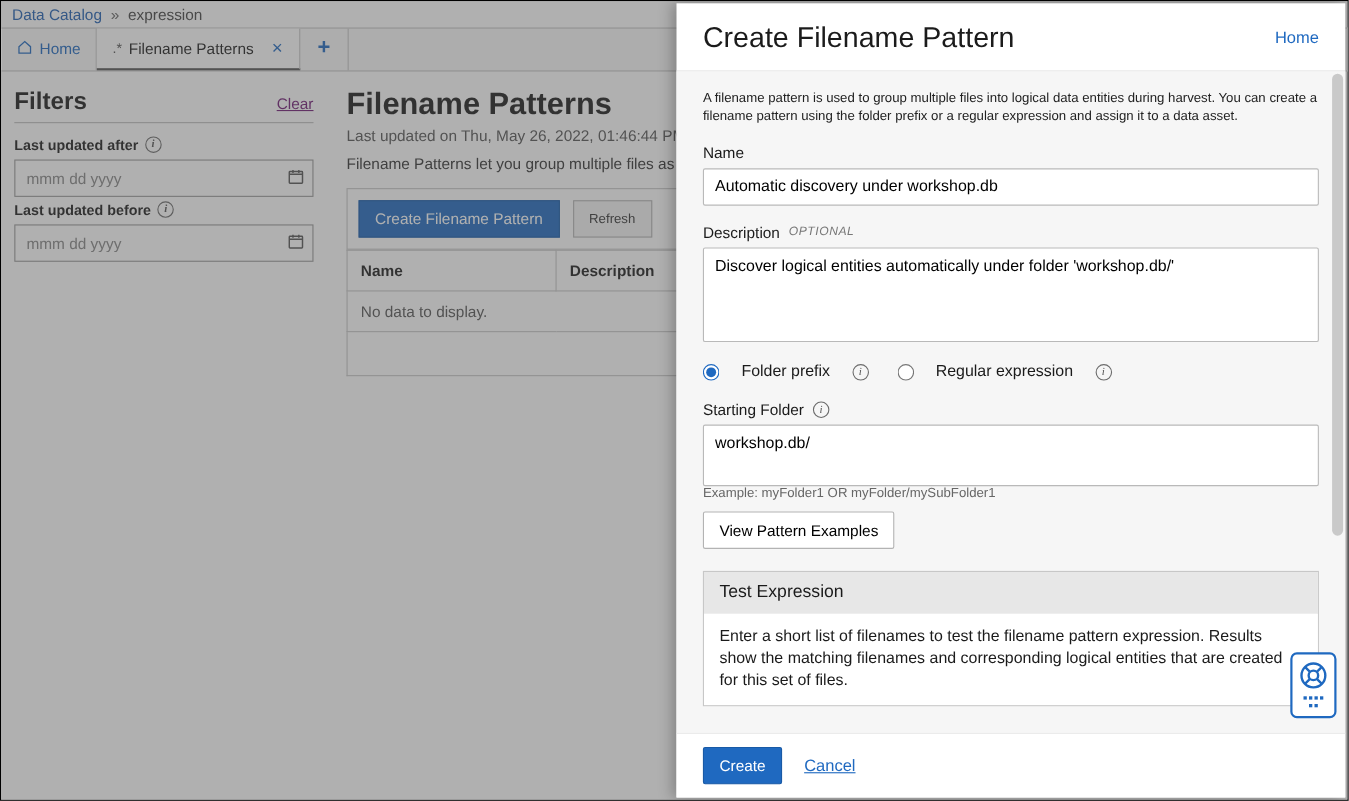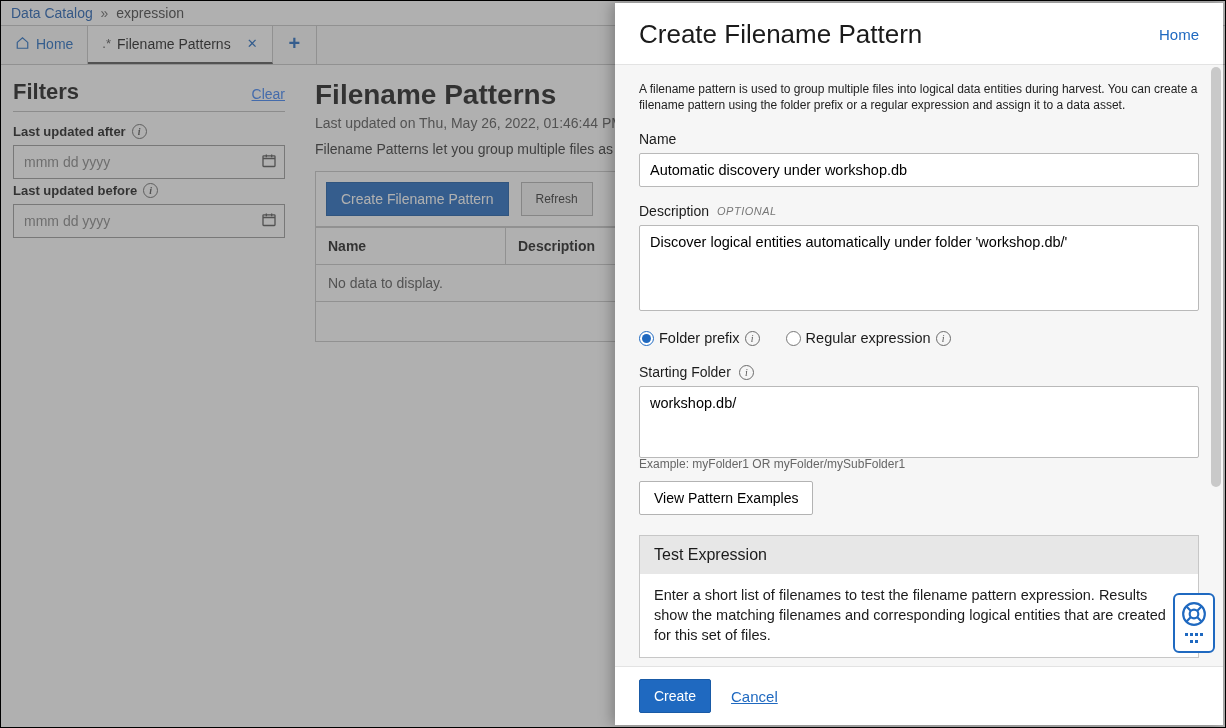--- a/index.html
+++ b/index.html
@@ -18,21 +18,21 @@
   .tab.active { background:#fff; border-bottom:2px solid #555;}
   .tab .close { font-size:13px; color:#1f69c0; margin-left:10px;}
   .tab.plus { color:#1f69c0; font-size:20px; font-weight:bold; padding:6px 16px;}
   .tab .home-icon svg { display:block;}
   .tab .dotstar { font-size:13px; color:#555;}
   
   .body-cols { display:flex;}
   .sidebar { width:296px; padding:14px 12px; border-right:0;}
   .sidebar-head { display:flex; justify-content:space-between; align-items:baseline; border-bottom:1px solid #bdbdbd; padding-bottom:6px; margin-bottom:12px;}
   .sidebar-head h2 { font-size:22px; font-weight:600;}
-  .sidebar-head a { color:#3b82f6; text-decoration:underline; font-size:14px;}
+  .sidebar-head a { color:#701a75; text-decoration:underline; font-size:14px;}
   .field-label { font-size:13px; font-weight:600; margin-bottom:6px; display:flex; align-items:center; gap:6px;}
   .info-icon { display:inline-flex; width:15px; height:15px; border:1px solid #6b6b6b; border-radius:50%; align-items:center; justify-content:center; font-size:10px; font-style:italic; font-family:serif; color:#555;}
   .date-input-wrap { position:relative; margin-bottom:4px;}
   .date-input { width:100%; padding:8px 32px 8px 10px; border:1px solid #9a9a9a; font-size:14px; color:#888; background:#fff;}
   .date-input::placeholder { color:#888;}
   .cal-icon { position:absolute; right:8px; top:50%; transform:translateY(-50%); color:#555;}
   
   .main { flex:1; padding:14px 18px;}
   .main h1 { font-size:28px; font-weight:600; margin-bottom:4px;}
   .sub { color:#555; font-size:14px; margin-bottom:10px;}
@@ -53,42 +53,42 @@
   .drawer-head { display:flex; justify-content:space-between; align-items:center; padding:16px 24px 14px 24px; border-bottom:1px solid #e3e3e3;}
   .drawer-head h1 { font-size:26px; font-weight:500;}
   .drawer-head a { color:#1f69c0; text-decoration:none; font-size:15px;}
   .drawer-body { flex:1; overflow-y:auto; background:#f6f6f6; padding:16px 24px 10px 24px; position:relative;}
   .drawer-body p.intro { font-size:12px; color:#222; margin-bottom:18px; line-height:1.35;}
   .form-label { font-size:14px; font-weight:500; margin-bottom:6px; display:flex; align-items:center; gap:8px;}
   .optional { font-size:11px; font-style:italic; color:#777; text-transform:uppercase; letter-spacing:0.5px;}
   .text-input { width:100%; padding:8px 10px; border:1px solid #b9b9b9; border-radius:2px; background:#fff; font-size:14.5px; margin-bottom:16px; font-family:inherit;}
   textarea.text-input { height:86px; resize:none;}
   .radio-row { display:flex; gap:26px; margin-bottom:18px; align-items:center;}
-  .radio-opt { display:flex; align-items:center; gap:5px; font-size:14.5px;}
+  .radio-opt { display:flex; align-items:center; gap:20px; font-size:14.5px;}
   .radio-opt input { width:15px; height:15px; accent-color:#1f69c0;}
   .example { font-size:12px; color:#666; margin-top:-10px; margin-bottom:10px;}
   .btn-plain { background:#fff; border:1px solid #b3b3b3; padding:8px 14px; font-size:14px; cursor:pointer; border-radius:2px;}
   .test-section { margin-top:20px; border:1px solid #c7c7c7;}
   .test-head { background:#e7e7e7; padding:10px 14px; font-size:16px;}
   .test-body { padding:12px 14px; font-size:14.5px; line-height:1.35; background:#fff;}
   
   .drawer-foot { border-top:1px solid #e3e3e3; padding:12px 24px; display:flex; gap:20px; align-items:center; background:#fff;}
   .drawer-foot .btn-primary { border-radius:2px;}
   .drawer-foot a { color:#1f69c0; text-decoration:underline; font-size:15px;}
 
   
   .scrollbar-mimic { position:absolute; right:2px; top:64px; width:10px; height:420px; background:#c9c9c9; border-radius:5px;}
 
   
   .float-help { position:absolute; right:10px; bottom:74px; width:42px; background:#fff; border:2px solid #1f69c0; border-radius:6px; display:flex; flex-direction:column; align-items:center; padding:6px 4px; gap:6px;}
   .float-help .ring { width:26px; height:26px;}
   .float-help .dots { width:18px; height:12px; display:flex; flex-wrap:wrap; gap:2px; justify-content:center;}
   .float-help .dots span { width:3px; height:3px; background:#1f69c0; display:block;}
 
-  textarea.starting { height:72px; margin-bottom:6px;}
+  textarea.starting { height:56px; margin-bottom:6px;}
   
 </style>
 </head>
 <body>
 
 <div class="page">
   <div class="breadcrumb">
     <a href="#">Data Catalog</a>
     <span class="sep">»</span>
     <span class="curr">expression</span>

